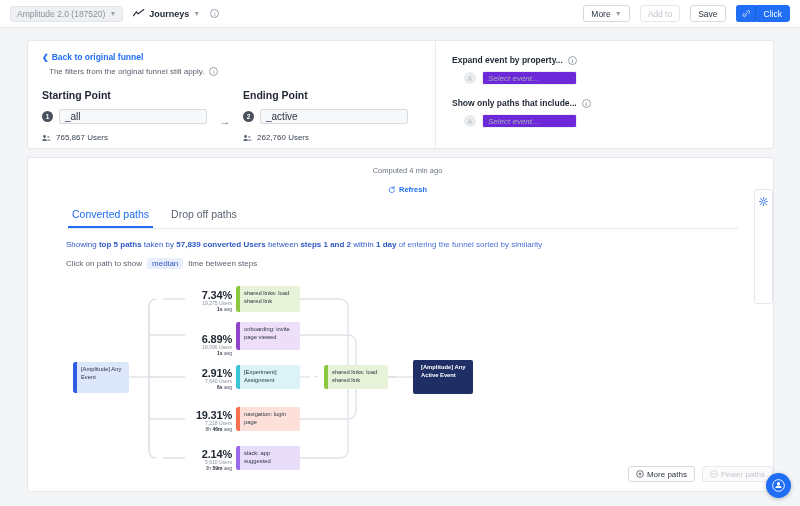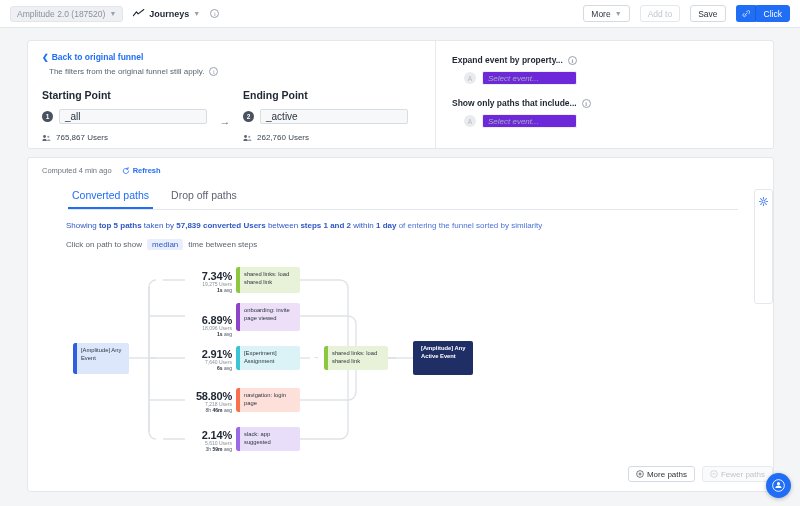--- a/index.html
+++ b/index.html
@@ -128,21 +128,21 @@
     display: flex; align-items: center; padding: 0 5px;
   }
 
   
   .main-panel {
     position: absolute; left: 27px; top: 157px;
     width: 747px; height: 335px; overflow: hidden;
   }
   .computed {
     display: flex; align-items: center; gap: 10px;
-    padding: 8px 0 0 14px; font-size: 7.5px; color: #6b7383;
+    padding: 8px 0 0 14px; font-size: 7.5px; color: #6b7383; flex-direction: column;
   }
   .refresh {
     display: flex; align-items: center; gap: 3px;
     color: #1f6ef5; font-weight: 600; cursor: pointer;
   }
   .tabs {
     display: flex; gap: 14px; margin: 11px 0 0 40px;
     border-bottom: 1px solid #e4e7eb; width: 670px;
   }
   .tab {
@@ -405,21 +405,21 @@
         <span class="bar" style="background:#3bc4d4"></span>
         <span>[Experiment] Assignment</span>
       </div>
       <div class="mini-arrow" style="left:285px; top:98px">→</div>
       <div class="node" style="left:296px; top:90px; width:64px; height:24px; background:#e8f2d8">
         <span class="bar" style="background:#8dc63f"></span>
         <span>shared links: load shared link</span>
       </div>
 
       <div class="stat" style="left:128px; top:134px; width:76px">
-        <div class="pct">58.80%</div>
+        <div class="pct">19.31%</div>
         <div class="users">7,218 Users</div>
         <div class="avg"><span>8h </span><b>46m</b><span> avg</span></div>
       </div>
       <div class="node" style="left:208px; top:132px; width:64px; height:24px; background:#fde0da">
         <span class="bar" style="background:#f9704f"></span>
         <span>navigation: login page</span>
       </div>
 
       <div class="stat" style="left:128px; top:173px; width:76px">
         <div class="pct">2.14%</div>

